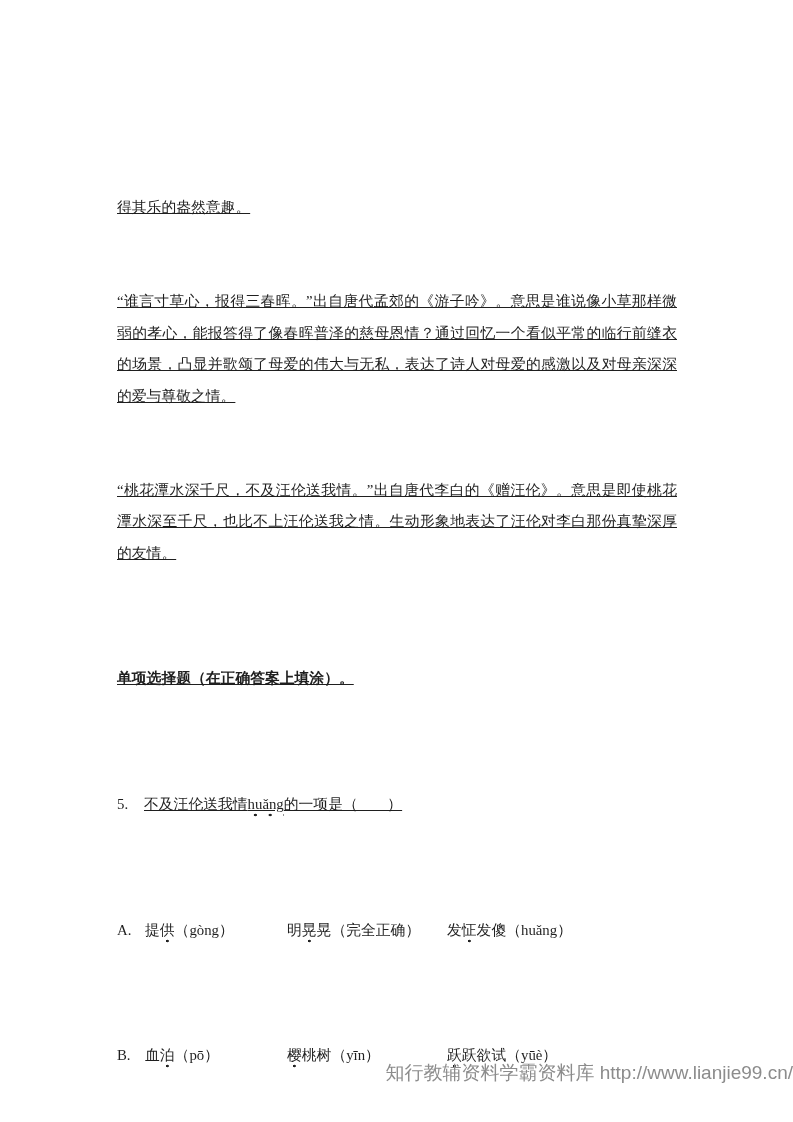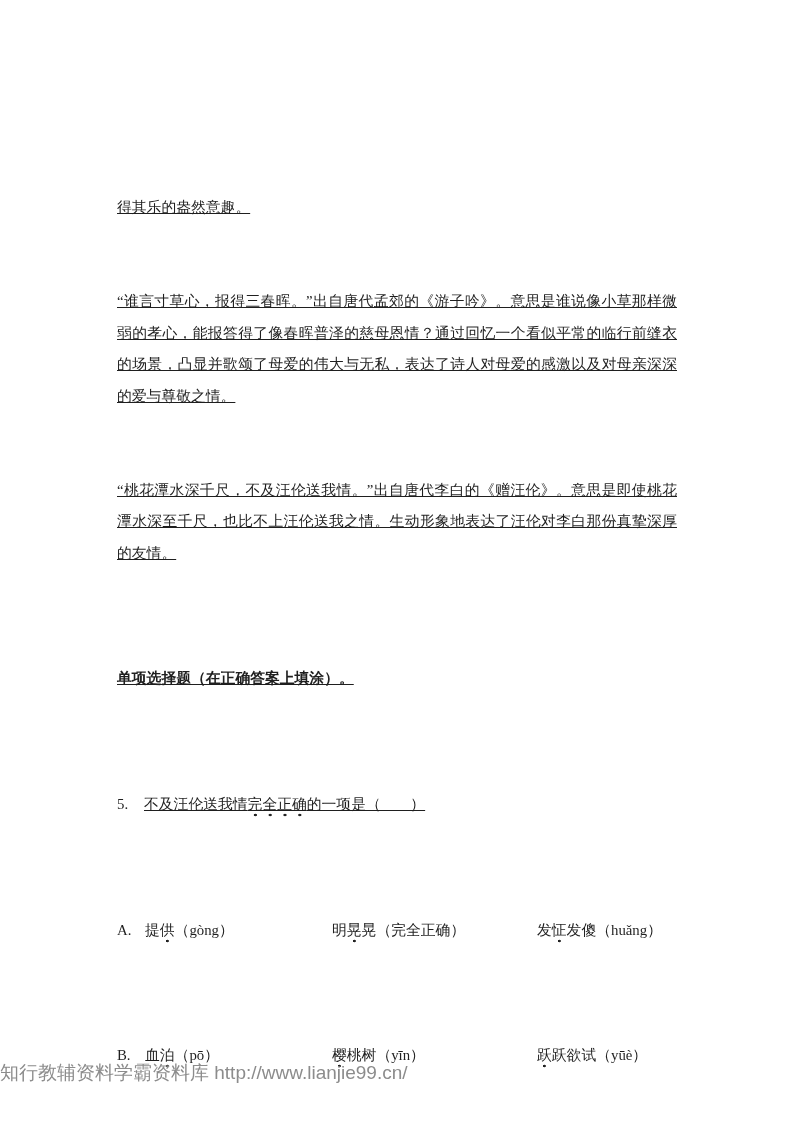--- a/index.html
+++ b/index.html
@@ -19,56 +19,56 @@
     width: 560px;
     font-size: 14.8px;
     line-height: 31.4px;
     white-space: pre-wrap;
   }
   p { margin: 0; padding: 0; text-decoration: underline; }
   .para { text-align: justify; }
   .bold { font-weight: bold; }
   .qlabel { display: inline-block; width: 27px; white-space: pre; }
   .optlabel { display: inline-block; width: 28px; white-space: pre; }
-  .optrow { display: flex; gap: 45px; }
+  .optrow { display: flex; }
   .optrow .c1 { width: 170px; }
   .optrow .c2 { width: 160px; }
   .optrow .c3 { flex: 1; }
   
   .em-dot {
     background-image: radial-gradient(circle, #222 1.1px, rgba(0,0,0,0) 1.6px);
     background-size: 14.8px 4px;
     background-repeat: repeat-x;
     background-position: 0 100%;
     padding-bottom: 5px;
   }
   .footer {
     position: absolute;
     left: 0;
     top: 1060px;
     width: 100%;
-    text-align: left;
+    text-align: right;
     font-family: "Liberation Sans", sans-serif;
     font-size: 19px;
     color: #8c8c8c;
   }
 </style>
 </head>
 <body>
 
 <div class="page">
   <div class="content">
 
     <p class="line">得其乐的盎然意趣。</p>
     <p class="para">“谁言寸草心，报得三春晖。”出自唐代孟郊的《游子吟》。意思是谁说像小草那样微弱的孝心，能报答得了像春晖普泽的慈母恩情？通过回忆一个看似平常的临行前缝衣的场景，凸显并歌颂了母爱的伟大与无私，表达了诗人对母爱的感激以及对母亲深深的爱与尊敬之情。</p>
     <p class="para">“桃花潭水深千尺，不及汪伦送我情。”出自唐代李白的《赠汪伦》。意思是即使桃花潭水深至千尺，也比不上汪伦送我之情。生动形象地表达了汪伦对李白那份真挚深厚的友情。</p>
 
     <p class="line bold">单项选择题（在正确答案上填涂）。</p>
 
-    <p class="line"><span class="qlabel">5.</span><span>不及汪伦送我情</span><span class="em-dot">完全正确</span><span>的一项是（　　）</span></p>
+    <p class="line"><span class="qlabel">5.</span><span>不及汪伦送我情</span><span class="em-dot">huǎng</span><span>的一项是（　　）</span></p>
 
     <div class="optrow">
       <span class="c1"><span class="optlabel">A.</span><span>提</span><span class="em-dot">供</span><span>（gòng）</span></span>
       <span class="c2"><span>明</span><span class="em-dot">晃</span><span>晃（完全正确）</span></span>
       <span class="c3"><span>发</span><span class="em-dot">怔</span><span>发傻（huǎng）</span></span>
     </div>
 
     <div class="optrow">
       <span class="c1"><span class="optlabel">B.</span><span>血</span><span class="em-dot">泊</span><span>（pō）</span></span>
       <span class="c2"><span></span><span class="em-dot">樱</span><span>桃树（yīn）</span></span>

